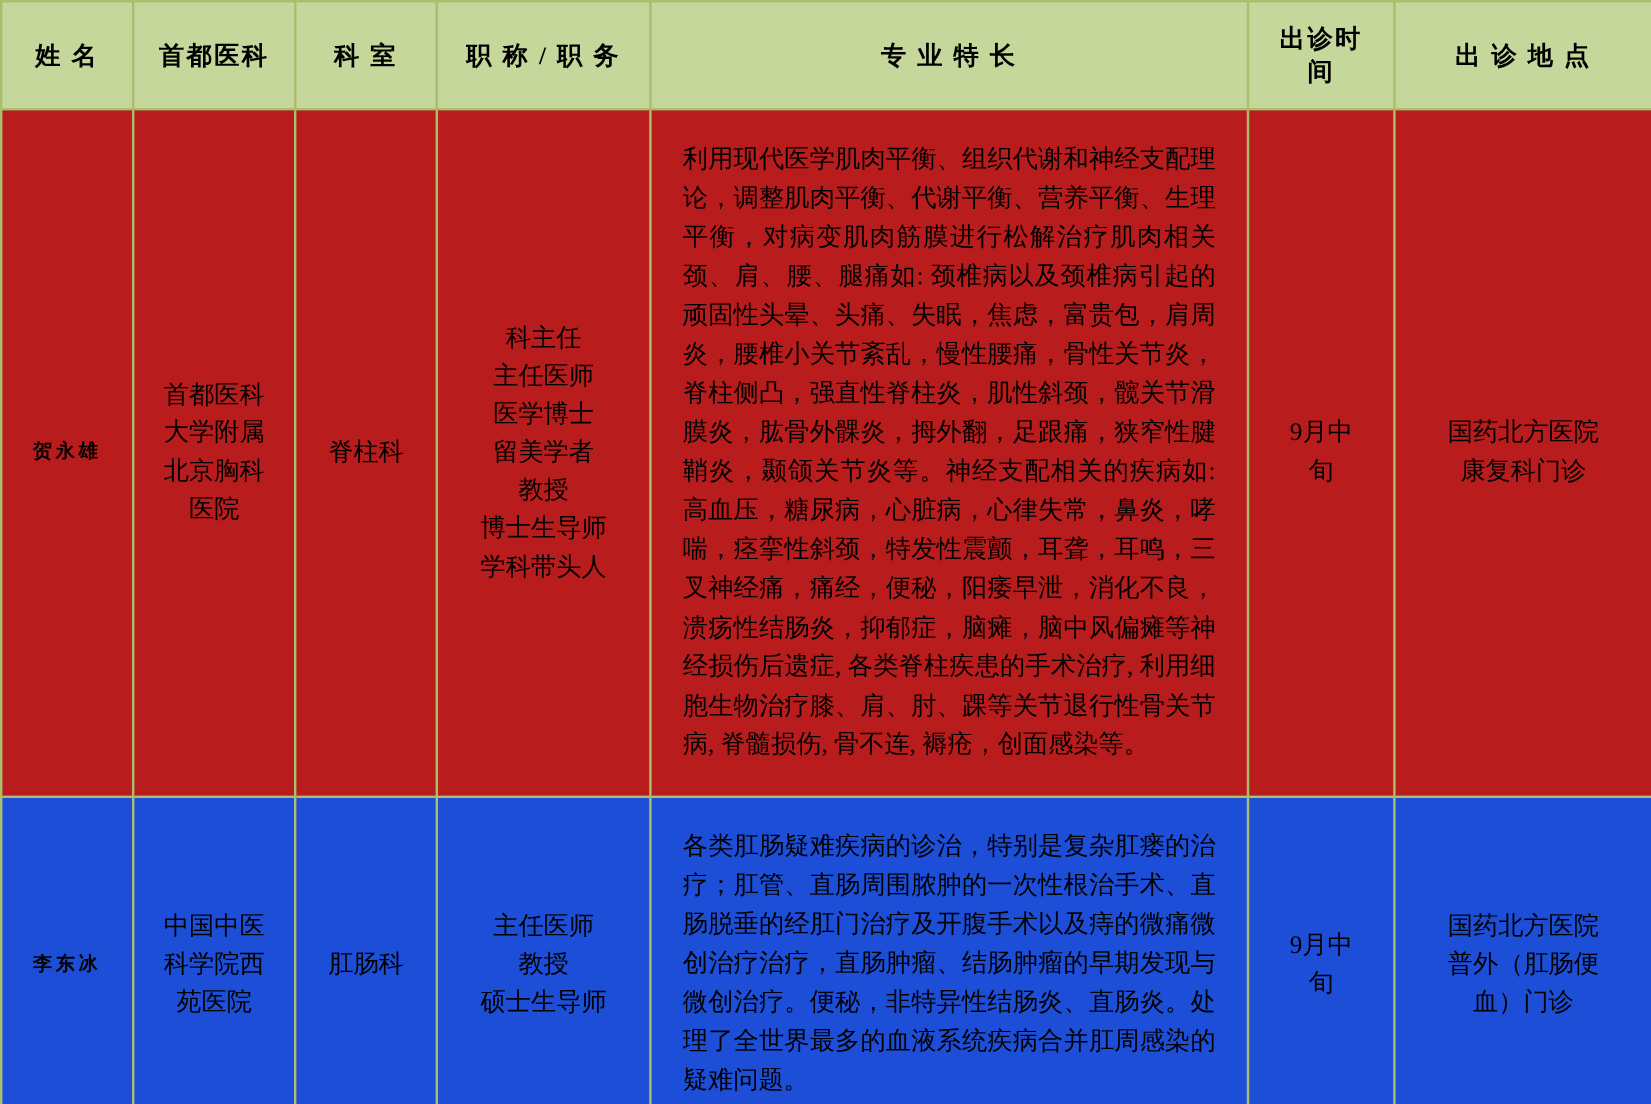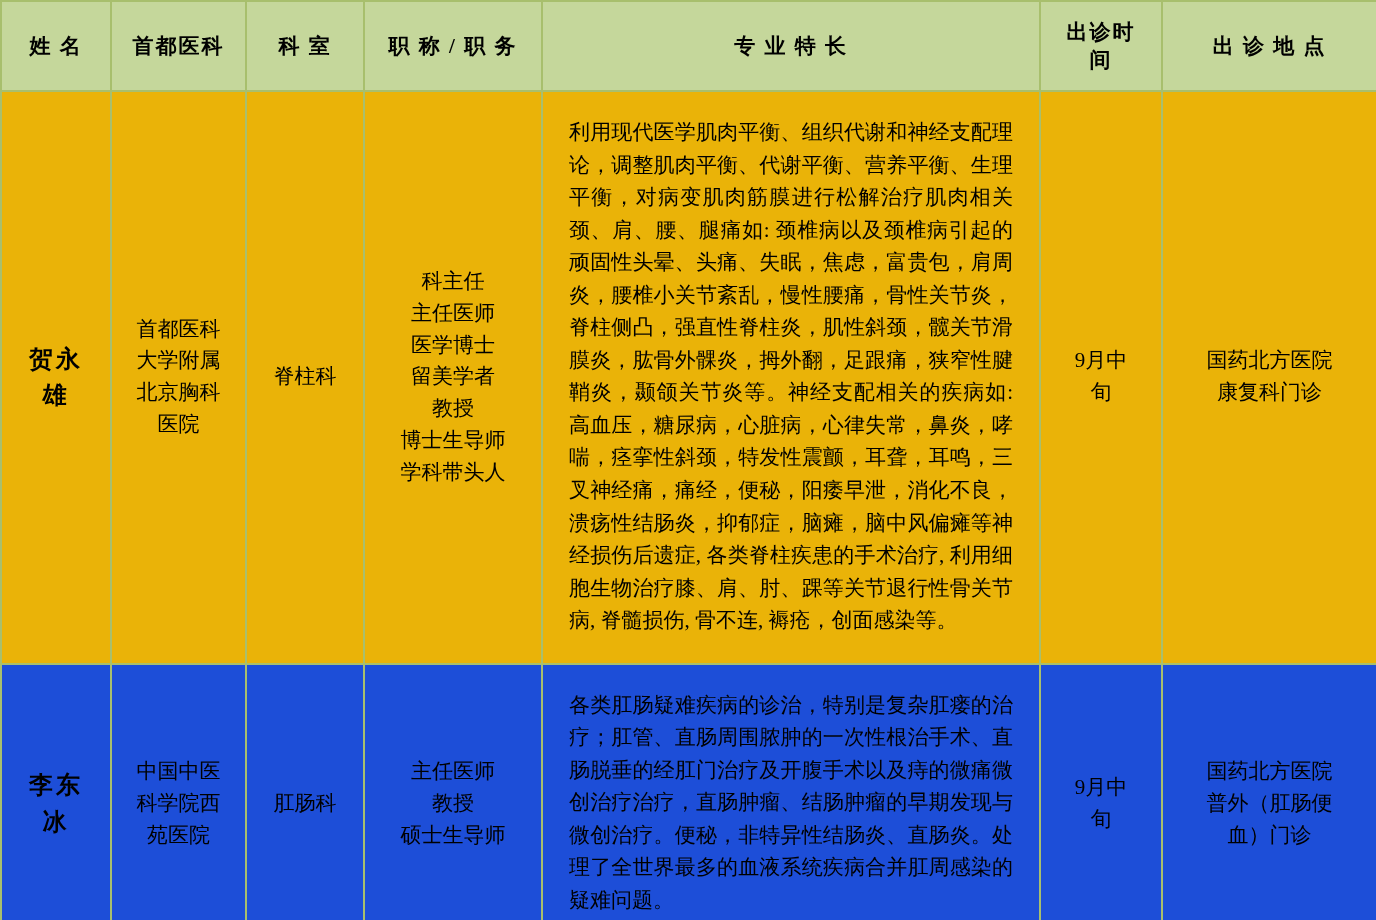--- a/index.html
+++ b/index.html
@@ -48,35 +48,35 @@
     line-height: 1.52;
     text-align: center;
   }
   td.cell .inner {
     padding: 6px 8px;
     text-align: center;
   }
   td.name .inner {
     font-weight: bold;
     letter-spacing: 3px;
-    font-size: 24px;
+    font-size: 16px;
   }
   td.spec {
     text-align: left;
     vertical-align: top;
   }
   td.spec .inner {
     padding: 8px 10px 10px 10px;
     text-align: justify;
     text-justify: inter-ideograph;
     line-height: 1.55;
     font-size: 21px;
   }
   tr.row-odd td {
-    background: #eab308;
+    background: #b91c1c;
   }
   tr.row-even td {
     background: #1d4ed8;
   }
   .nowrapline { white-space: pre-line; }
 </style>
 </head>
 <body>
 
 <table class="doctor-table">

